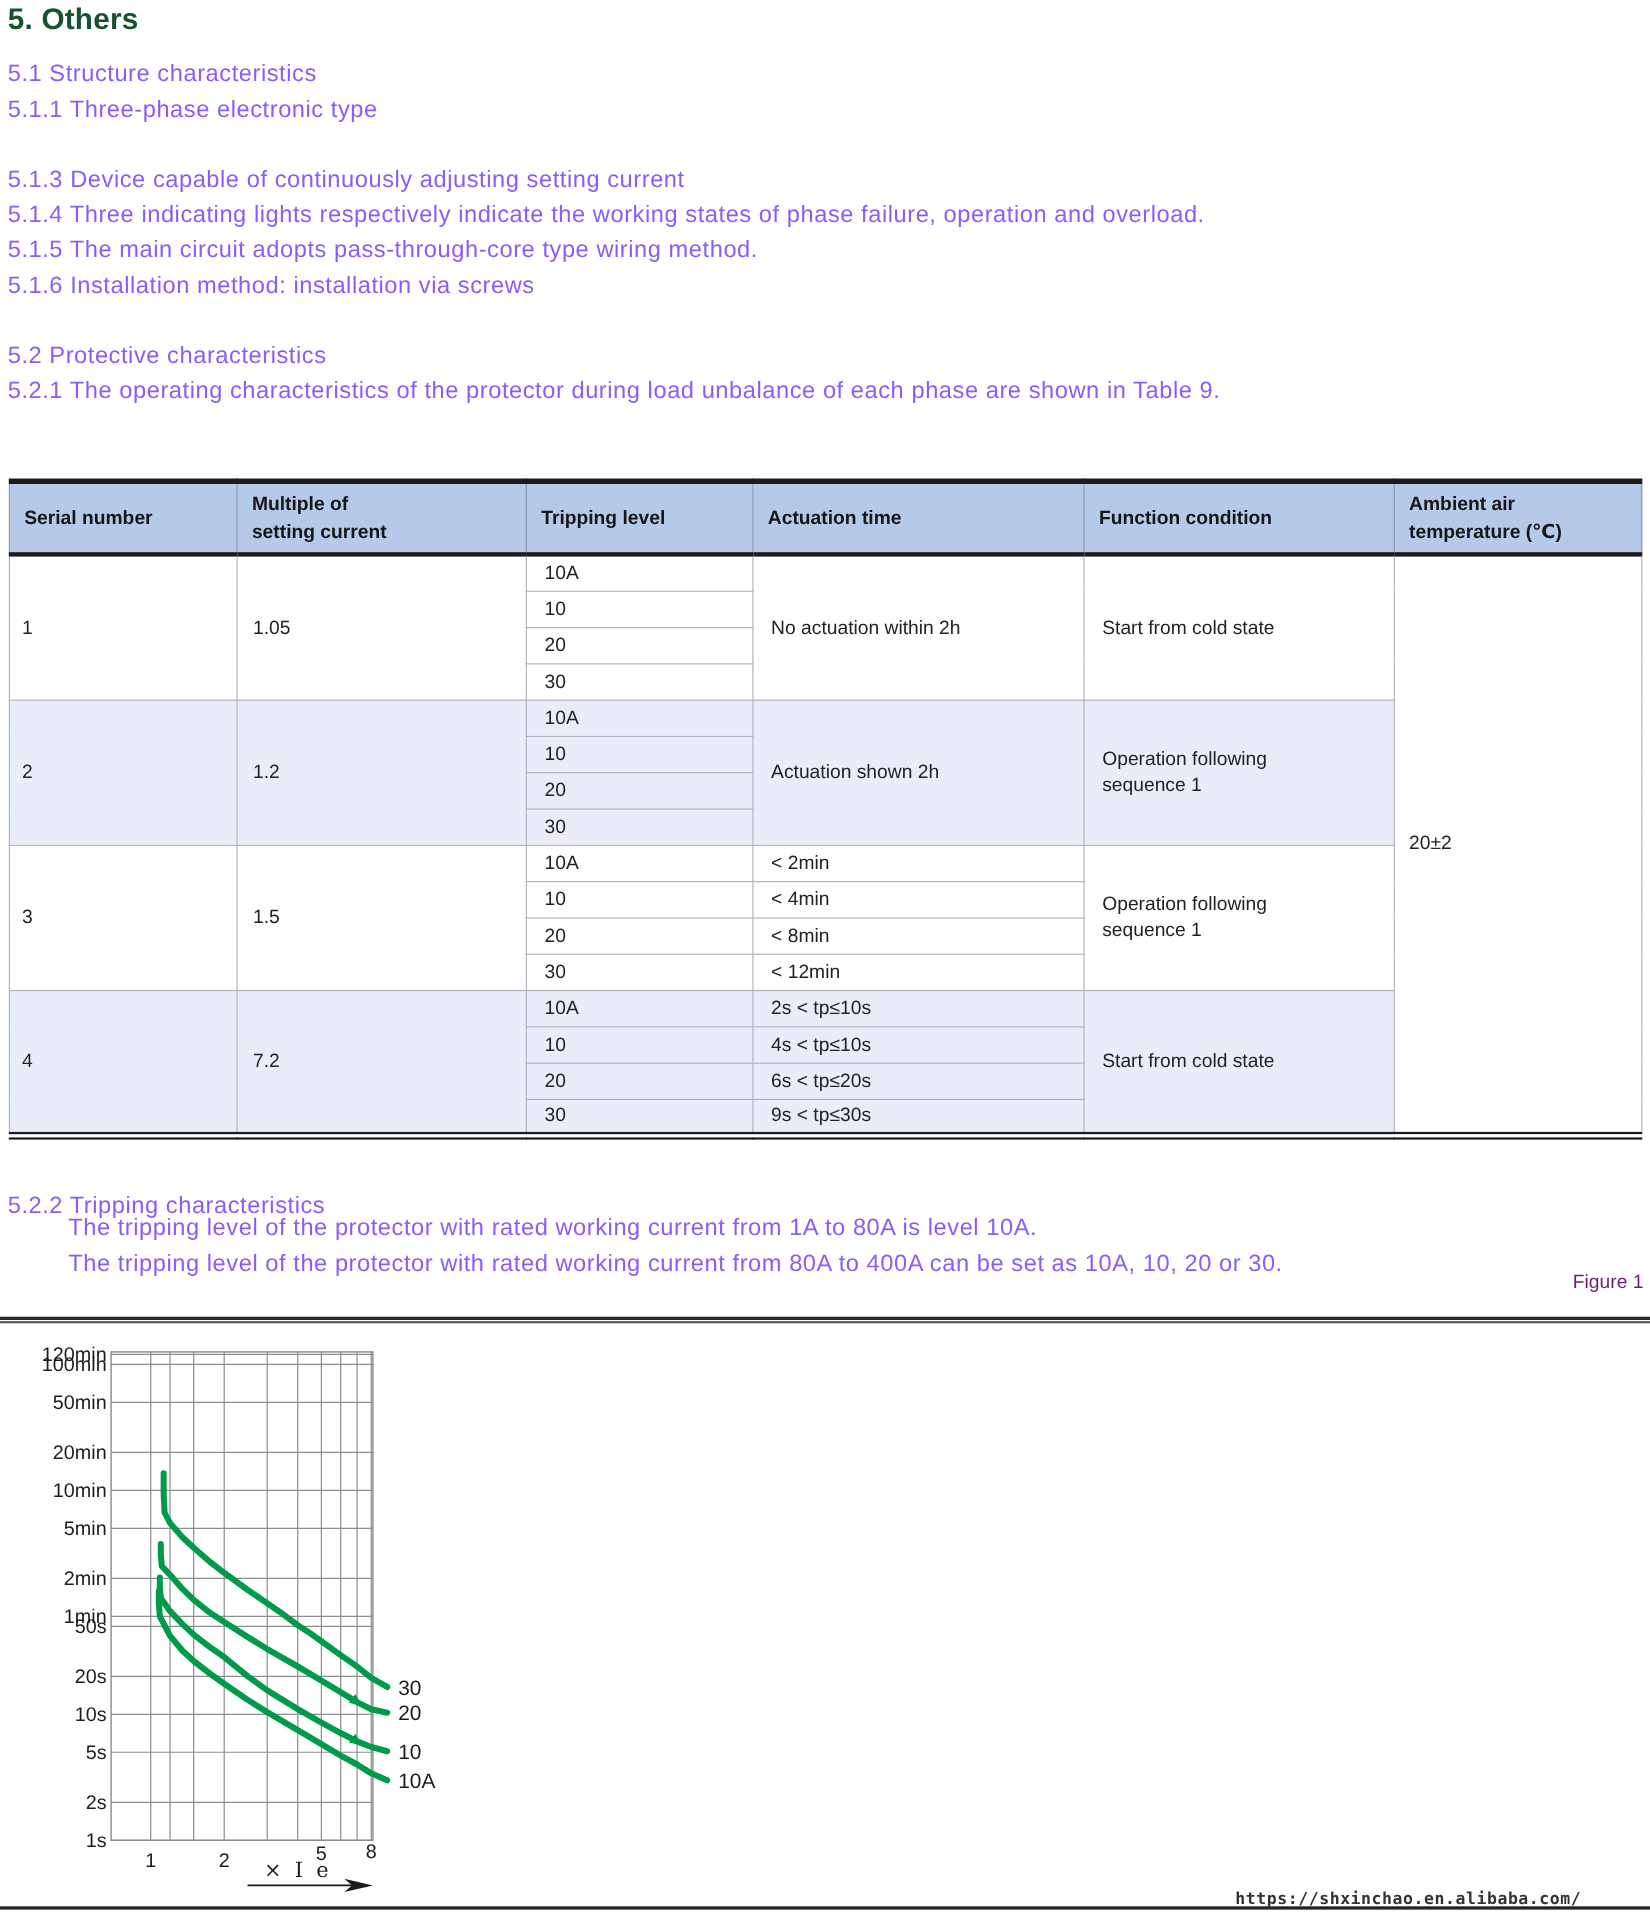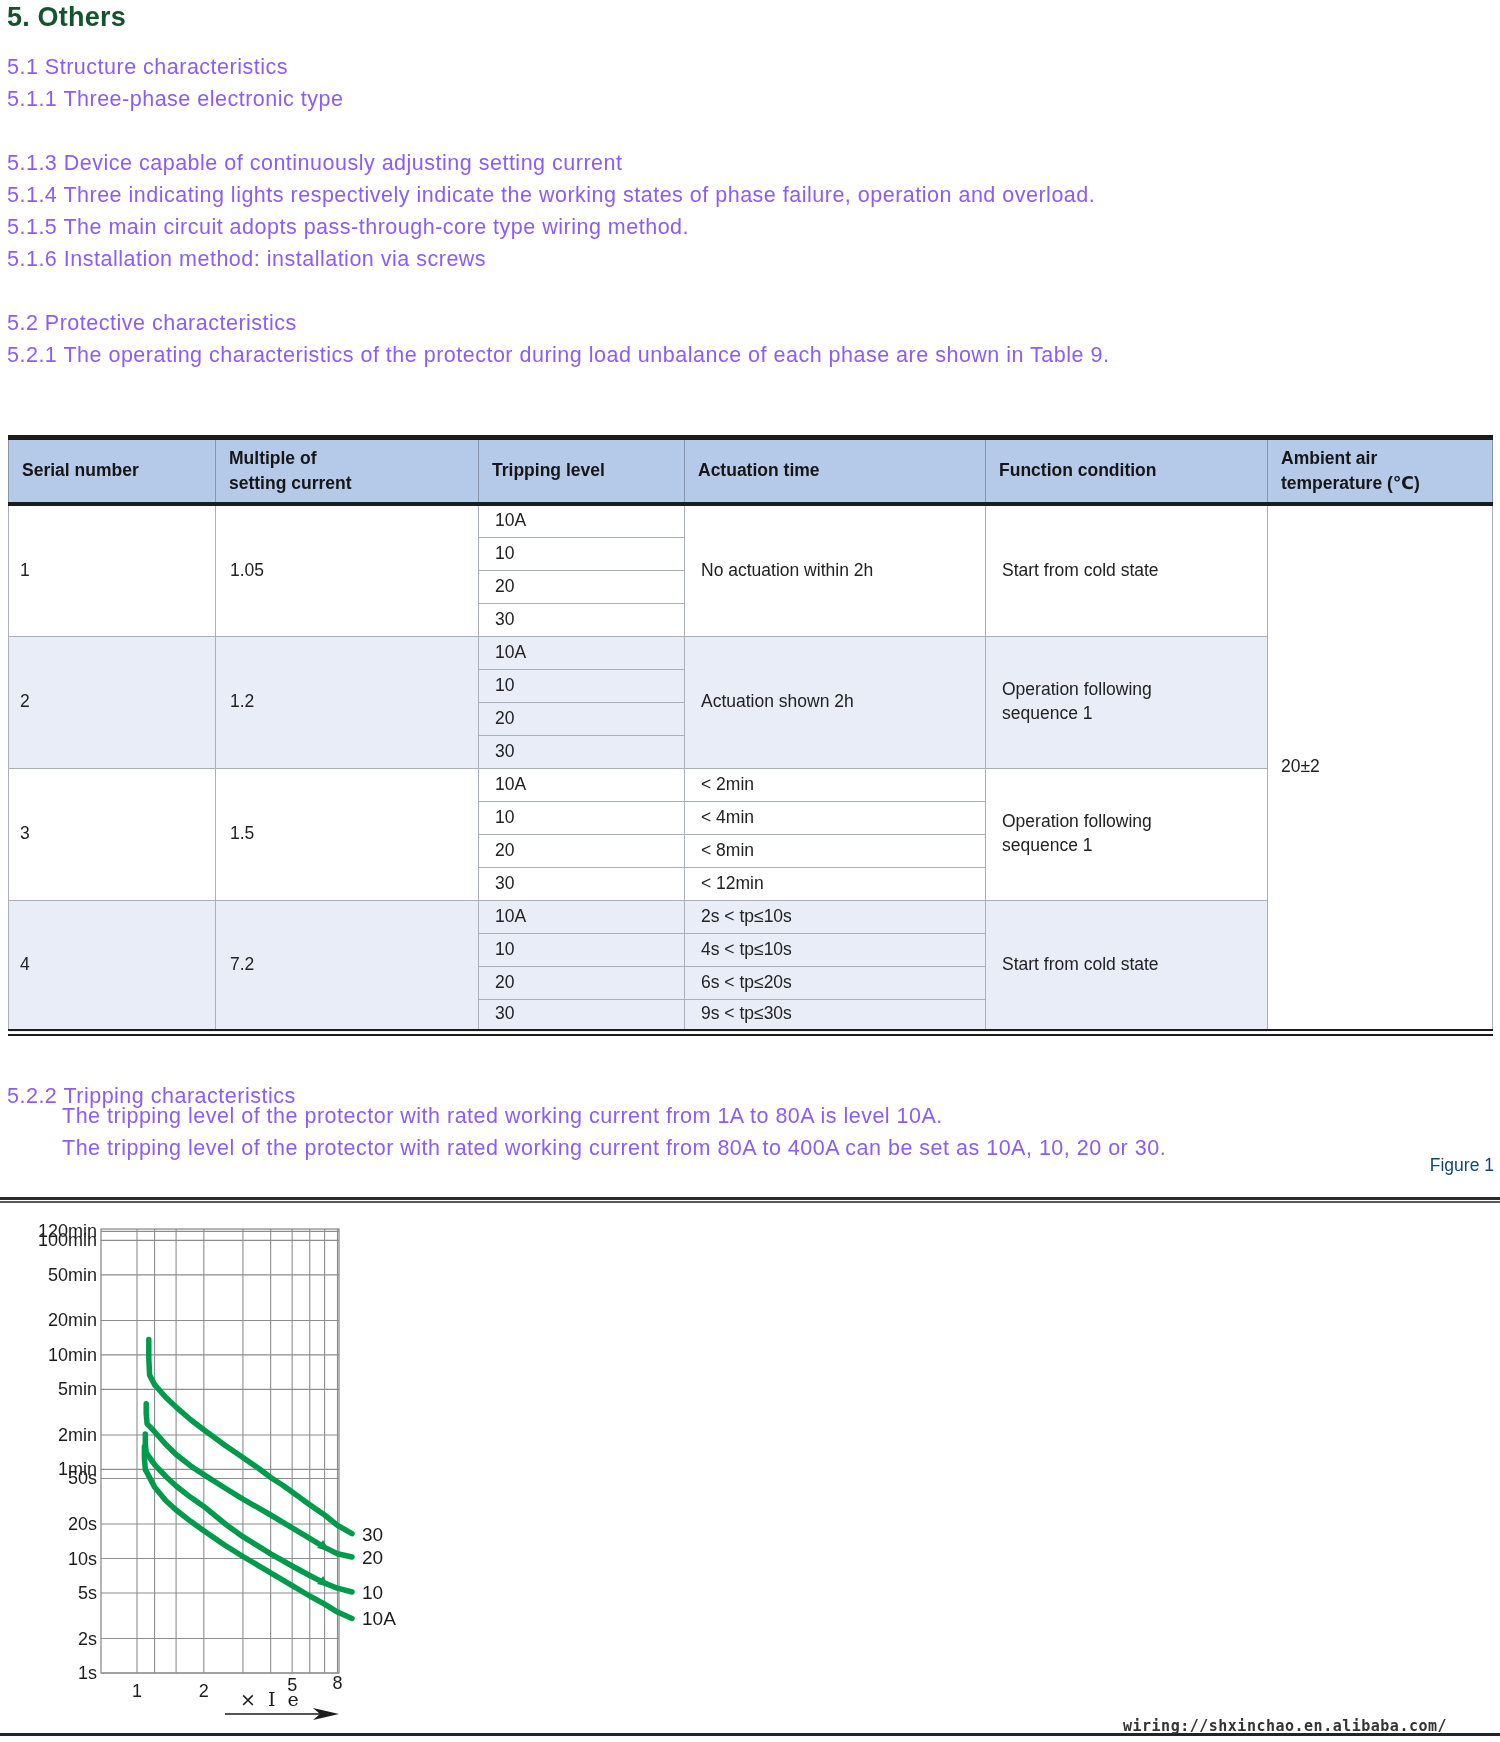--- a/index.html
+++ b/index.html
@@ -2,21 +2,21 @@
 <html><head>
 <meta charset="utf-8">
 <style>
   html,body{margin:0;padding:0;background:#ffffff;}
   .page{position:relative;width:1500px;height:1742px;background:#fff;
         font-family:"Liberation Sans","DejaVu Sans",sans-serif;color:#222;overflow:hidden;}
   .abs{position:absolute;}
   .title{left:7px;top:2px;font-size:27px;font-weight:700;color:#14532d;letter-spacing:.2px;}
   .bline{font-size:21.5px;letter-spacing:.5px;color:#8b5cf6;white-space:nowrap;}
   .indent{left:62px;}
-  .figlabel{right:6px;top:1155px;font-size:17.5px;color:#0c4a6e;}
+  .figlabel{right:6px;top:1155px;font-size:17.5px;color:#701a75;}
   
   table.t3{position:absolute;left:8px;top:435px;width:1484px;border-collapse:collapse;table-layout:fixed;
            border-top:5px solid #1c1c1c;border-bottom:7px double #1c1c1c;
            border-left:1px solid #b5bac2;border-right:1px solid #b5bac2;}
   table.t3 th{background:#b5c9e8;border:1px solid #8796ad;border-bottom:4px solid #1c1c1c;
            font-size:17.5px;font-weight:700;color:#161616;text-align:left;vertical-align:middle;
            padding:0 8px 0 13px;height:62px;}
   table.t3 th .hl{white-space:pre-line;line-height:1.45;display:inline-block;}
   table.t3 td{border:1px solid #abb0b8;font-size:17.5px;color:#222;vertical-align:middle;
            padding:0 6px 0 16px;line-height:1.35;background:#fff;}
@@ -211,15 +211,15 @@
       <polyline points="144.4,1446.6 144.4,1458.3 145.3,1469.4 154.6,1487.1 165.9,1500.7 176.1,1510.0 191.0,1521.6 203.8,1530.7 225.3,1545.5 242.9,1556.5 270.7,1572.8 292.2,1585.6 309.7,1596.0 324.6,1604.1 337.5,1612.1 352.0,1618.4" fill="none" stroke="#009b4a" stroke-width="5.5" stroke-linecap="round" stroke-linejoin="round"></polyline>
       <text x="362.0032145789736" y="1625.3696163345987" font-size="19" font-family="Liberation Sans, DejaVu Sans, sans-serif" fill="#1c1c1c">10A</text>
       <polygon points="330.5233068713185,1545.837478170736 319.5233068713185,1540.837478170736 319.5233068713185,1550.837478170736" fill="#009b4a" transform="rotate(37 322.5233068713185 1545.837478170736)"></polygon>
       <polygon points="330.5233068713185,1581.8717380141034 319.5233068713185,1576.8717380141034 319.5233068713185,1586.8717380141034" fill="#009b4a" transform="rotate(37 322.5233068713185 1581.8717380141034)"></polygon>
       <text x="240" y="1706" font-size="19" letter-spacing="3" font-family="DejaVu Serif, Liberation Serif, serif" fill="#1c1c1c">× I e</text>
       <line x1="225" y1="1714" x2="322" y2="1714" stroke="#1c1c1c" stroke-width="1.6"></line>
       <polygon points="339,1714 313,1708 320,1714 313,1720" fill="#1c1c1c"></polygon>
     </svg>
 
   <div class="abs hr2"></div>
-  <div class="abs url">wiring://shxinchao.en.alibaba.com/</div>
+  <div class="abs url">https://shxinchao.en.alibaba.com/</div>
 
 </div>
 
 </body></html>

